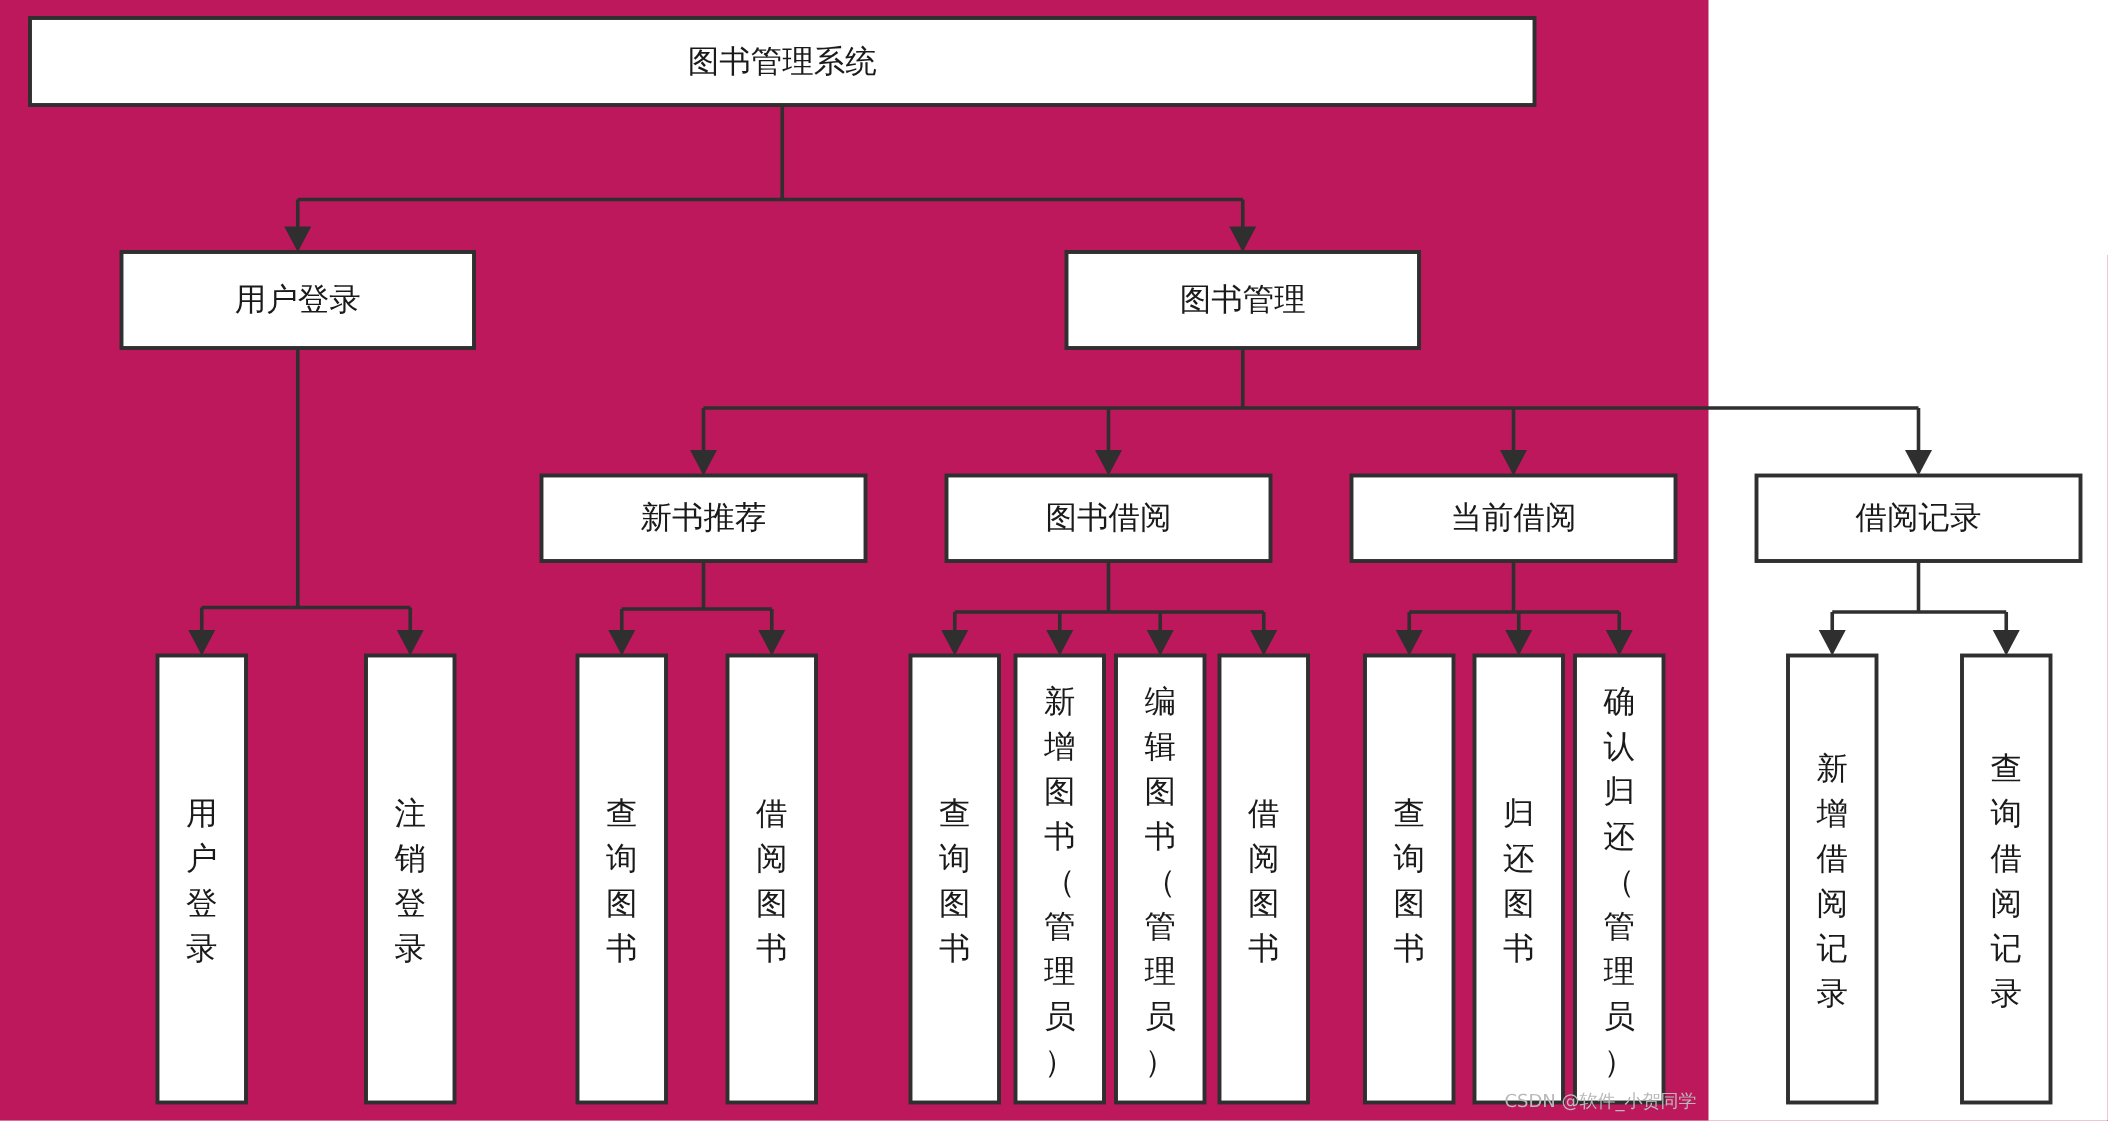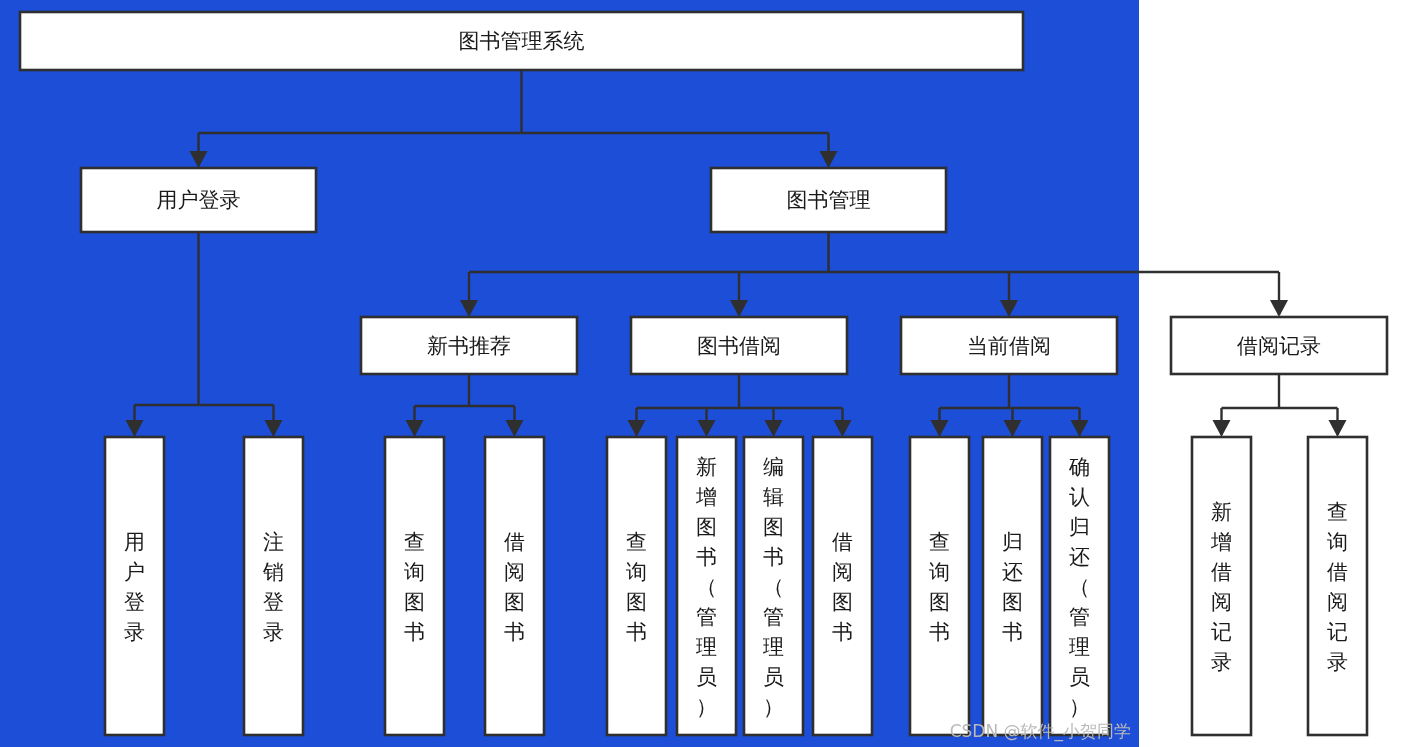--- a/index.html
+++ b/index.html
@@ -10,21 +10,21 @@
   body {
     width: 1405px;
     height: 747px;
     font-family: "DejaVu Sans", "Liberation Sans", sans-serif;
     overflow: hidden;
   }
   #diagram-root {
     position: relative;
     width: 1139px;
     height: 747px;
-    background: #1d4ed8;
+    background: #be185d;
   }
   svg#flowchart {
     position: absolute;
     left: 0;
     top: 0;
     width: 1405px;
     height: 747px;
     display: block;
   }
   .node-rect {
@@ -47,21 +47,21 @@
     font-size: 21px;
     fill: #1a1a1a;
     text-anchor: middle;
     dominant-baseline: middle;
   }
   .watermark {
     position: absolute;
     right: 8px;
     bottom: 4px;
     font-family: "DejaVu Sans", "Liberation Sans", sans-serif;
-    font-size: 17px;
+    font-size: 12px;
     color: #b9b9b9;
     white-space: nowrap;
     user-select: none;
   }
 </style>
 </head>
 <body>
 
 <div id="diagram-root">
 

